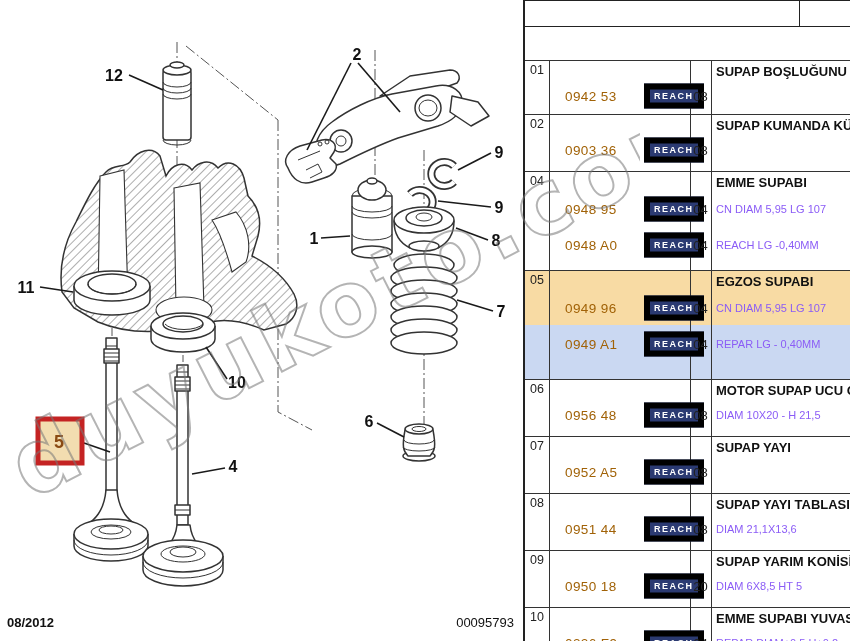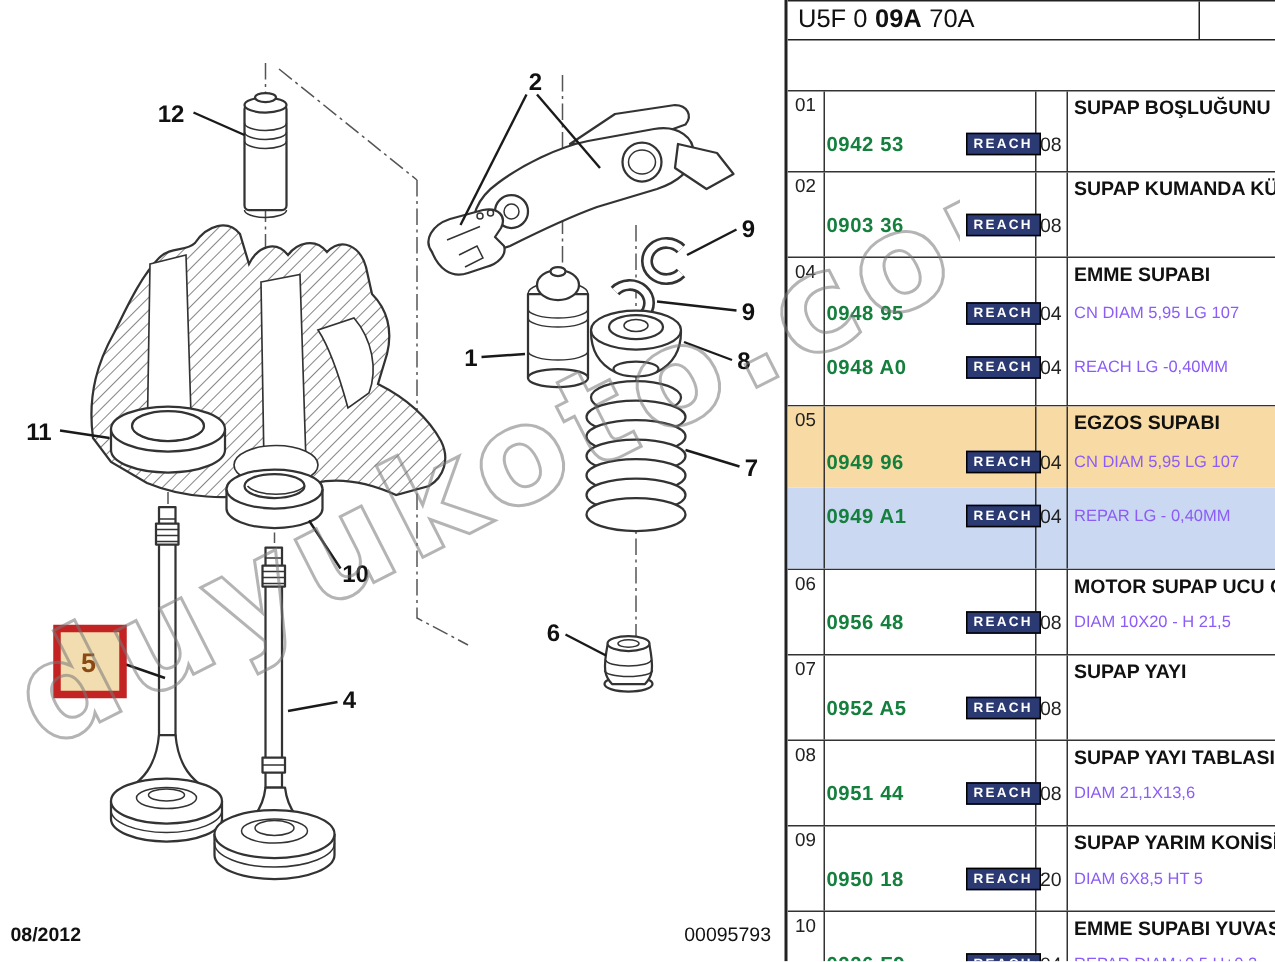--- a/index.html
+++ b/index.html
@@ -30,25 +30,25 @@
   .code .b{font-weight:bold;margin:0 5px;}
   .thead .divider{position:absolute;left:274px;top:0;bottom:0;width:1px;background:#222;}
   .gap-band{height:33px;border-bottom:1px solid #333;}
 
   .trow{position:relative;border-bottom:1px solid #333;}
   .vline{position:absolute;top:0;bottom:0;width:1px;background:#333;}
   .v-num{left:24px}.v-q1{left:165px}.v-q2{left:186px}
   .row-num{position:absolute;left:5px;top:2px;font-size:12.5px;color:#222;}
   .row-title{position:absolute;left:191px;top:3px;font-size:13px;font-weight:bold;color:#111;white-space:nowrap;}
   .pline{position:absolute;left:0;right:0;}
-  .pline .part{position:absolute;left:26px;top:50%;transform:translateY(-50%);
-               font-size:13.5px;font-weight:bold;color:#15803d;letter-spacing:.4px;white-space:nowrap;}
+  .pline .part{position:absolute;left:40px;top:50%;transform:translateY(-50%);
+               font-size:13.5px;font-weight:normal;color:#a16207;letter-spacing:.4px;white-space:nowrap;}
   .pline .badge{position:absolute;left:119px;top:50%;transform:translateY(-50%);
                 background:#2b3a72;color:#fff;font-size:9px;font-weight:bold;letter-spacing:1.5px;
-                padding:2px 4px;border:1px solid #000000;line-height:1;}
+                padding:2px 4px;border:6px solid #000000;line-height:1;}
   .pline .qty{position:absolute;left:165px;width:21px;text-align:center;top:50%;transform:translateY(-50%);
               font-size:13px;color:#222;}
   .pline .spec{position:absolute;left:191px;top:50%;transform:translateY(-50%);
                font-size:11px;color:#8b5cf6;white-space:nowrap;}
   .stripe{position:absolute;left:0;right:0;}
 </style>
 </head>
 <body>
 
 <div class="screen">
@@ -223,23 +223,20 @@
 
       <text class="wm" transform="translate(30,500) rotate(-27)">duyukoto.com</text>
     </svg>
 
     <div class="footer-date">08/2012</div>
     <div class="footer-doc">00095793</div>
   </div>
 
   <div class="parts-table">
     <div class="thead">
-      <div class="code">
-        <span>U5F 0</span><span class="b">09A</span><span>70A</span>
-      </div>
       <div class="divider"></div>
     </div>
     <div class="gap-band"></div>
     <div id="rows-host">
         <div class="trow" style="height: 53px;">
     <span class="row-num">01</span>
     <span class="row-title">SUPAP BOŞLUĞUNU AL</span>
   <div class="vline v-num"></div>
           <div class="vline v-q1"></div>
           <div class="vline v-q2"></div>

